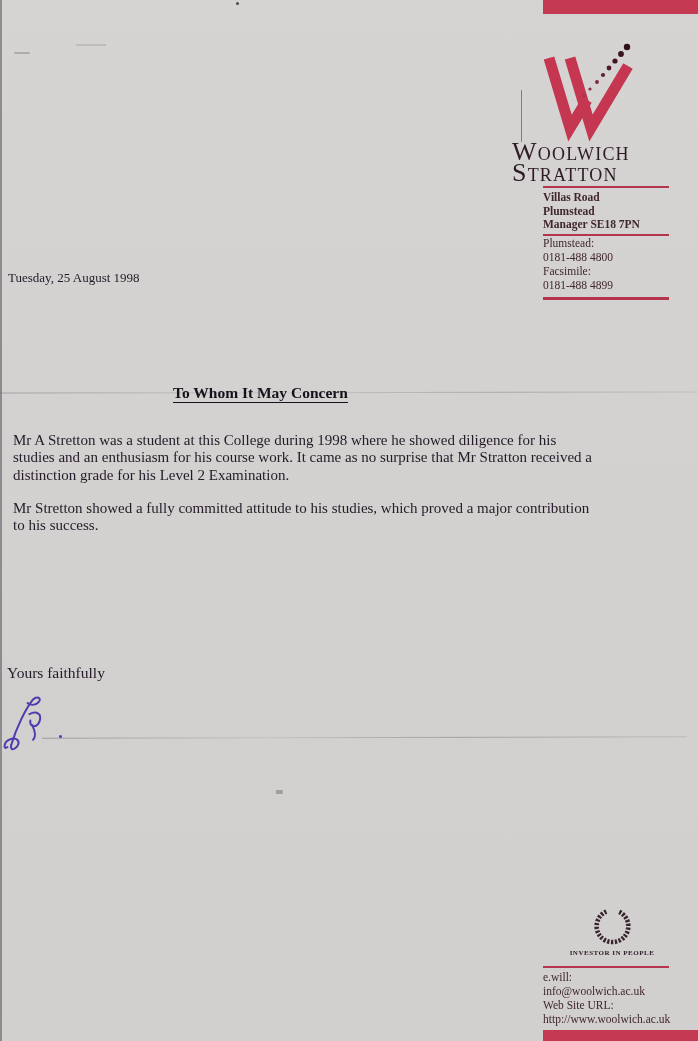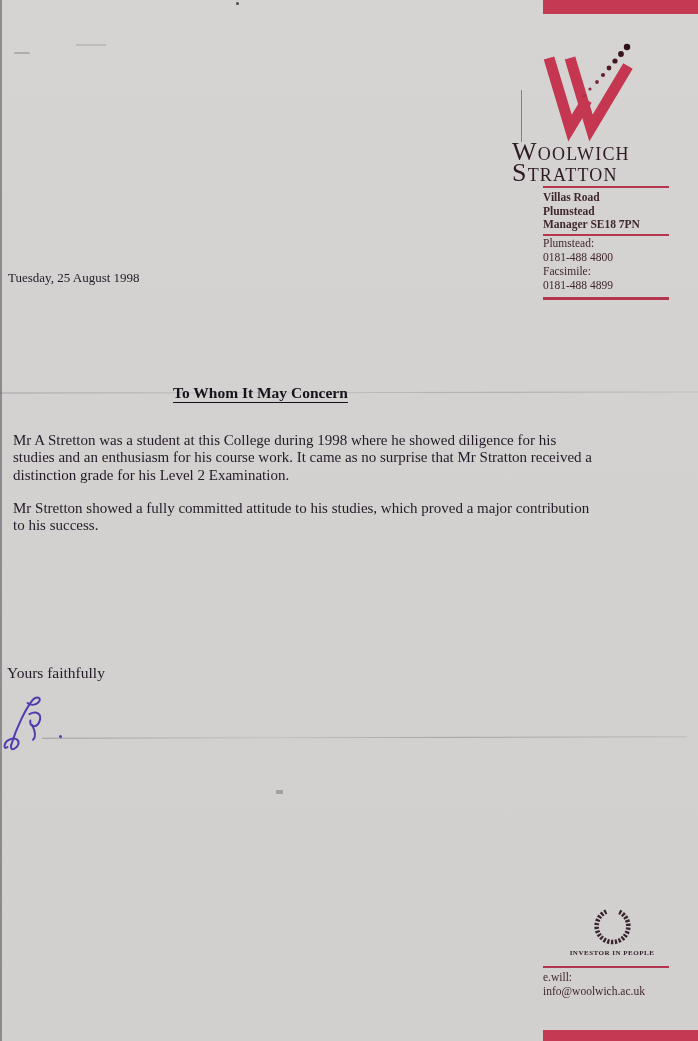--- a/index.html
+++ b/index.html
@@ -155,16 +155,20 @@
   </svg>
   <div class="abs iip-label">INVESTOR IN PEOPLE</div>
 
   <div class="abs rule rule-4"></div>
 
   <div class="abs lh-small email-block">
     <div>e.will:</div>
     <div>info@woolwich.ac.uk</div>
   </div>
 
+  <div class="abs lh-small web-block">
+    <div>Web Site URL:</div>
+    <div>http://www.woolwich.ac.uk</div>
+  </div>
 
   <div class="abs accent-bar bar-bottom"></div>
 
 </div>
 
 </body></html>

